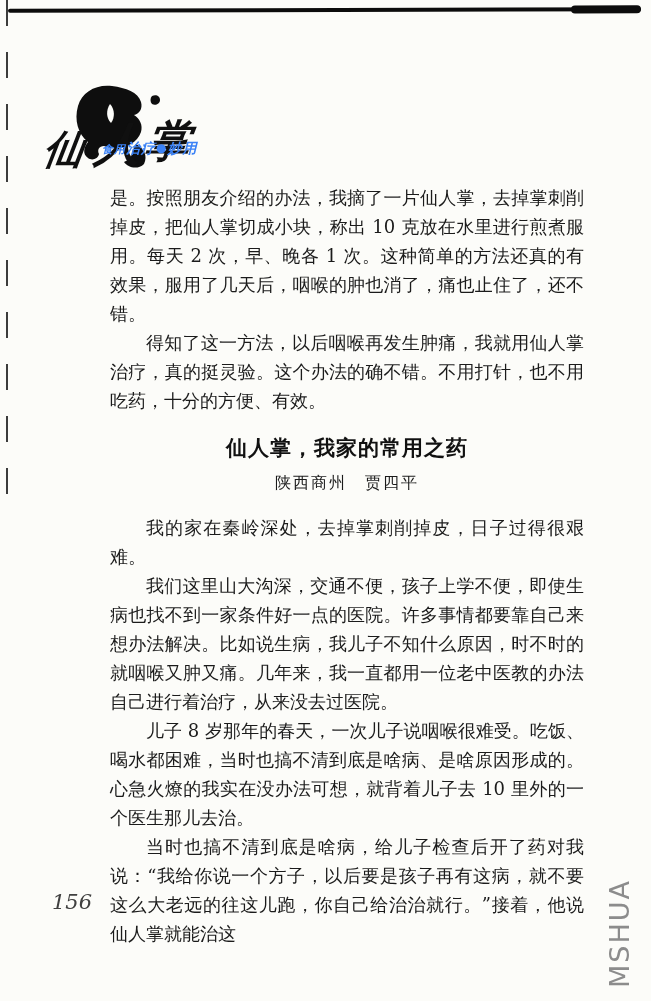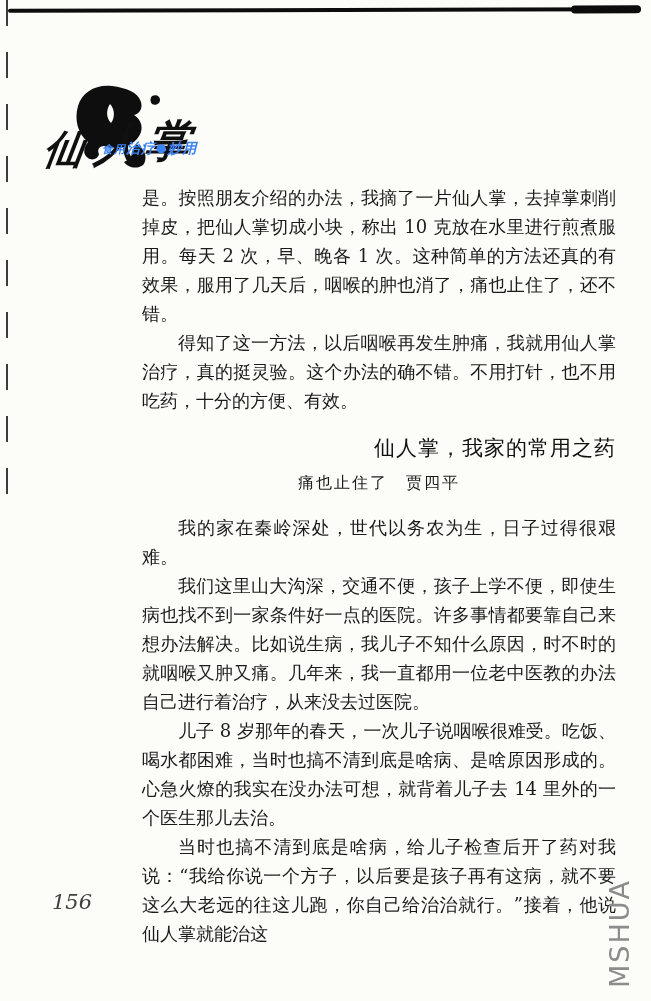--- a/index.html
+++ b/index.html
@@ -41,30 +41,29 @@
     font-family:"DejaVu Sans", sans-serif; letter-spacing:1px;
   }
   .logo-sub .small { font-size:11px; }
   .logo-sub .dot { font-size:12px; position:relative; top:-1px; }
 
   
   .content {
     position:absolute; left:110px; top:183px; width:474px;
     font-size:18px; line-height:29px;
     text-align:justify;
-    margin-left:32px;
   }
   .content p { margin:0; }
   .content p.indent { text-indent:2em; }
 
   .section-title {
     margin:18px 0 8px 0;
-    text-align:right;
+    text-align:center;
     font-family:"DejaVu Sans", sans-serif;
-    font-weight:normal; font-size:21px; line-height:30px;
+    font-weight:bold; font-size:21px; line-height:30px;
     letter-spacing:1px; color:#111;
   }
   .byline {
     text-align:center; font-size:16px; line-height:24px;
     margin:0 0 18px 0; letter-spacing:2px;
   }
 
   .page-number {
     position:absolute; left:52px; top:890px;
     font-style:italic; font-size:21px; color:#404040;
@@ -104,25 +103,25 @@
     <div class="logo-sub">
       <span class="small">食用</span><span>治疗</span><span class="dot">●</span><span>妙用</span>
     </div>
   </div>
 
   <div class="content">
     <p>是。按照朋友介绍的办法，我摘了一片仙人掌，去掉掌刺削掉皮，把仙人掌切成小块，称出 10 克放在水里进行煎煮服用。每天 2 次，早、晚各 1 次。这种简单的方法还真的有效果，服用了几天后，咽喉的肿也消了，痛也止住了，还不错。</p>
     <p class="indent">得知了这一方法，以后咽喉再发生肿痛，我就用仙人掌治疗，真的挺灵验。这个办法的确不错。不用打针，也不用吃药，十分的方便、有效。</p>
 
     <h2 class="section-title">仙人掌，我家的常用之药</h2>
-    <div class="byline">痛也止住了　贾四平</div>
+    <div class="byline">陕西商州　贾四平</div>
 
-    <p class="indent">我的家在秦岭深处，世代以务农为生，日子过得很艰难。</p>
+    <p class="indent">我的家在秦岭深处，去掉掌刺削掉皮，日子过得很艰难。</p>
     <p class="indent">我们这里山大沟深，交通不便，孩子上学不便，即使生病也找不到一家条件好一点的医院。许多事情都要靠自己来想办法解决。比如说生病，我儿子不知什么原因，时不时的就咽喉又肿又痛。几年来，我一直都用一位老中医教的办法自己进行着治疗，从来没去过医院。</p>
-    <p class="indent">儿子 8 岁那年的春天，一次儿子说咽喉很难受。吃饭、喝水都困难，当时也搞不清到底是啥病、是啥原因形成的。心急火燎的我实在没办法可想，就背着儿子去 14 里外的一个医生那儿去治。</p>
+    <p class="indent">儿子 8 岁那年的春天，一次儿子说咽喉很难受。吃饭、喝水都困难，当时也搞不清到底是啥病、是啥原因形成的。心急火燎的我实在没办法可想，就背着儿子去 10 里外的一个医生那儿去治。</p>
     <p class="indent">当时也搞不清到底是啥病，给儿子检查后开了药对我说：“我给你说一个方子，以后要是孩子再有这病，就不要这么大老远的往这儿跑，你自己给治治就行。”接着，他说仙人掌就能治这</p>
   </div>
 
   <div class="page-number">156</div>
 
   <div class="watermark">
     <span>MSHUA</span>
   </div>
 
 </div>

